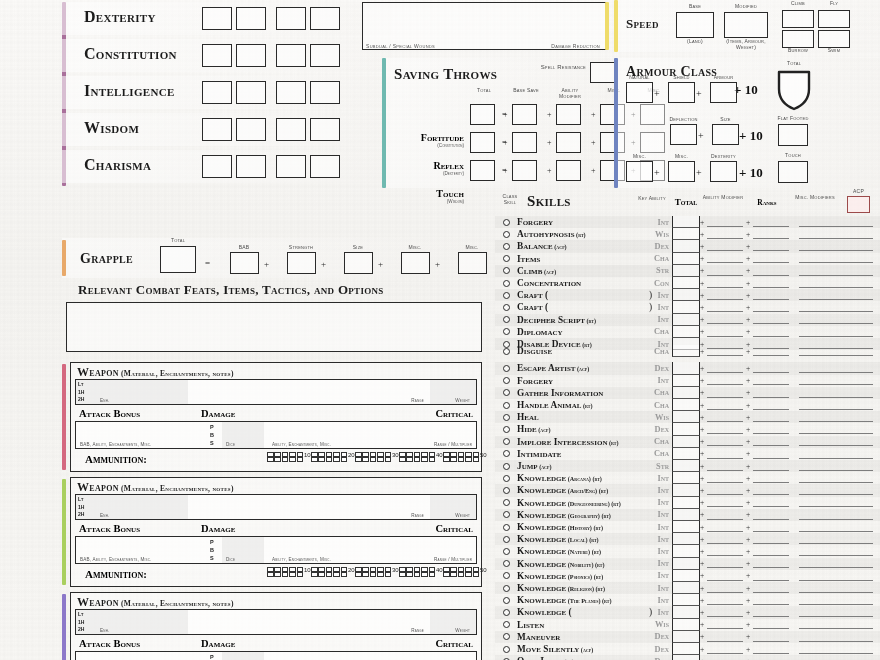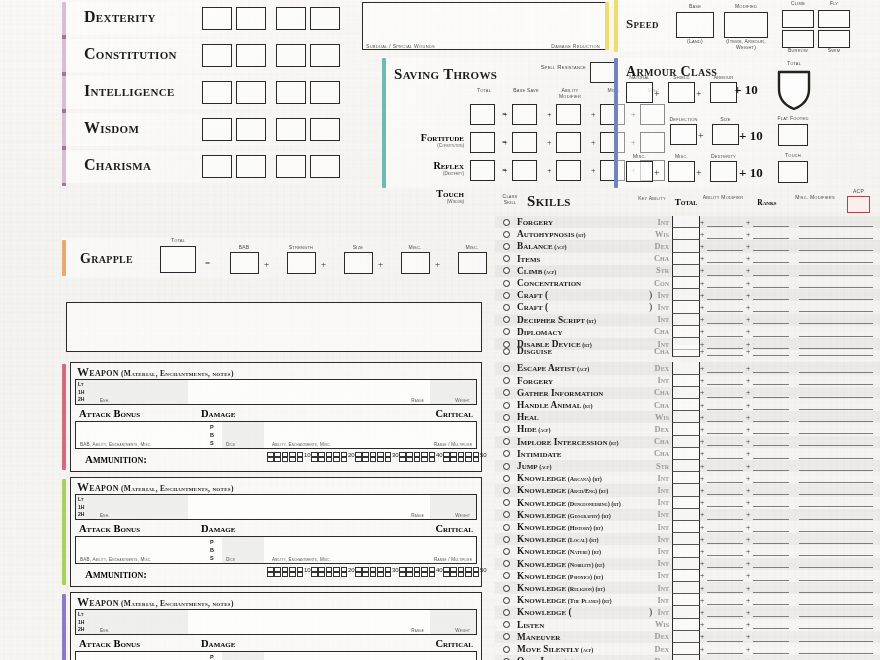--- a/index.html
+++ b/index.html
@@ -372,20 +372,21 @@
         <div class="plus" style="position: absolute; left: 316px; top: 21px;">+</div>
         <div class="tiny" style="position: absolute; left: 335px; top: 7px; width: 36px;">Misc.</div>
         <div class="bx" style="position: absolute; left: 339px; top: 14px; width: 29px; height: 22px;"></div>
         <div class="plus" style="position: absolute; left: 373px; top: 21px;">+</div>
         <div class="tiny" style="position: absolute; left: 392px; top: 7px; width: 36px;">Misc.</div>
         <div class="bx" style="position: absolute; left: 396px; top: 14px; width: 29px; height: 22px;"></div>
       </div>
   </div>
 
   <div id="feats">
+    <div class="ttl hdr">Relevant Combat Feats, Items, Tactics, and Options</div>
     <div class="area"></div>
   </div>
 
   <div id="weapon-blocks">
       <div class="weapon" style="top: 362px;">
         <div class="accent" style="left: 0px; top: 2px; height: 106px; background: rgb(212, 104, 127);"></div>
         <div class="wp-inner">
           <div class="wp-title hdr">Weapon<span> (Material, Enchantments, notes)</span></div>
           <div class="wp-name-row">
             <div class="shade" style="left: 0px; top: 0px; width: 112px; height: 100%;"></div>

